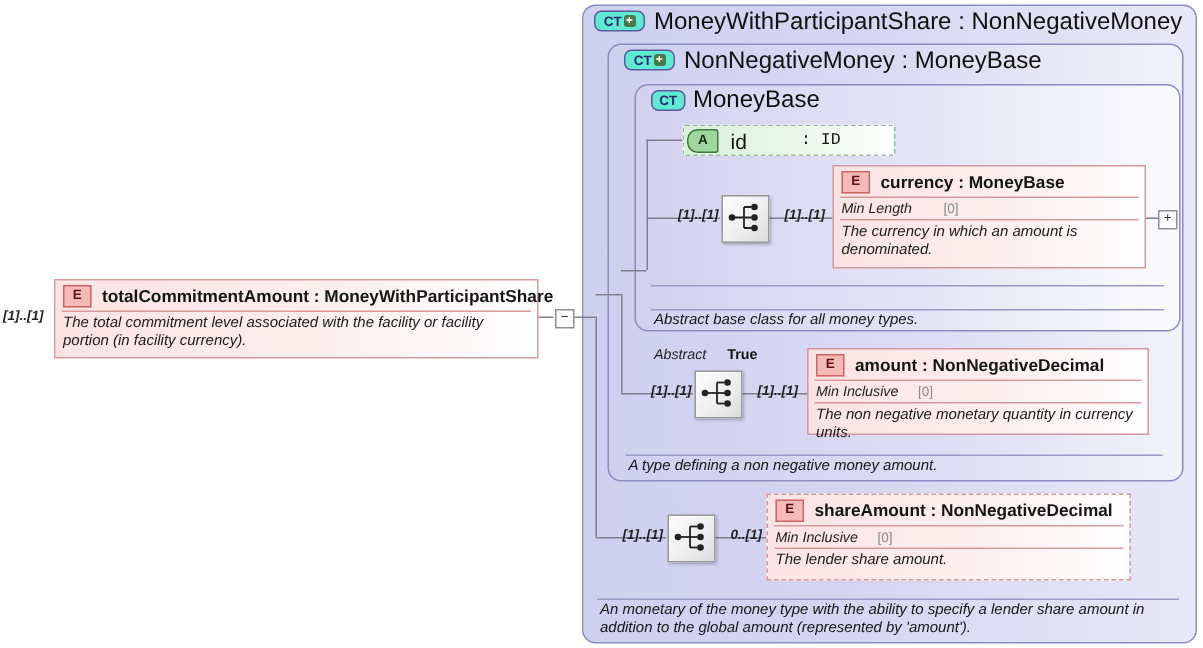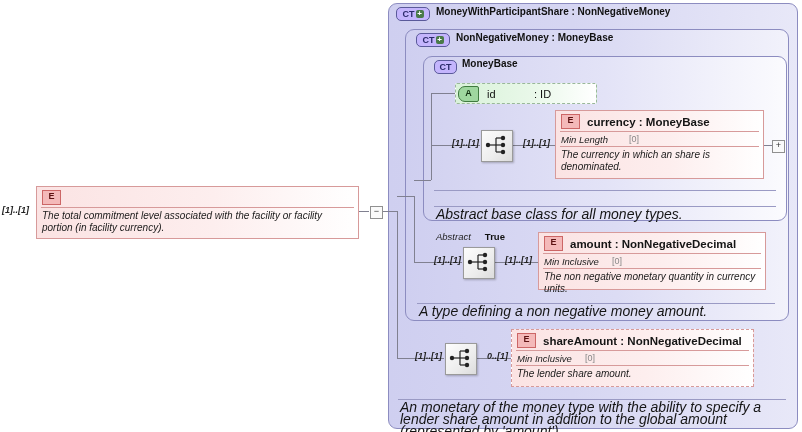--- a/index.html
+++ b/index.html
@@ -6,26 +6,26 @@
   body{width:802px;height:432px;position:relative;overflow:hidden;
        font-family:"Liberation Sans","DejaVu Sans",sans-serif;font-size:11px;color:#000;}
 
   
   .ctpanel{position:absolute;box-sizing:border-box;border:1px solid #8c8cc0;border-radius:9px;
            background:linear-gradient(to right,#cfcff0 0%,#d6d6f2 45%,#e8e8f8 100%);}
   .ctpanel.inner2{background:linear-gradient(to right,#cfcff0 0%,#dcdcf4 55%,#f2f2fb 100%);}
   .ctpanel.inner3{background:linear-gradient(to right,#d2d2f0 0%,#e3e3f7 50%,#fbfbfe 100%);}
 
   .ct-badge{position:absolute;box-sizing:border-box;border:1px solid #5a5a9a;border-radius:5px;
-            background:#c4b5fd;color:#2a2a6a;font-size:9px;font-weight:bold;
+            background:#5eead4;color:#2a2a6a;font-size:9px;font-weight:bold;
             height:14px;line-height:12px;text-align:center;letter-spacing:0px;padding:0 2px;}
   .ct-badge .plus{display:inline-block;width:8px;height:8px;line-height:7px;border-radius:2px;
                   background:#4a7a4a;color:#fff;font-size:8px;margin-left:1px;vertical-align:1px;
                   text-align:center;font-weight:bold;}
-  .ct-title{position:absolute;font-weight:bold;font-size:10px;color:#111;white-space:nowrap;}
+  .ct-title{position:absolute;font-weight:normal;font-size:16px;color:#111;white-space:nowrap;}
 
   
   .ebox{position:absolute;box-sizing:border-box;border:1px solid #d79a9a;
         background:linear-gradient(to right,#fbe3e3 0%,#fdeeee 55%,#ffffff 100%);}
   .ebox.dashed{border:1px dashed #d79a9a;}
   .ebox .hdr{display:flex;align-items:center;padding:3px 5px 2px 5px;}
   .badge-e{width:17px;height:13px;border:1px solid #cc6666;background:#f4b9b9;color:#5c1212;
            font-size:9px;font-weight:bold;text-align:center;line-height:11px;flex:none;}
   .ebox .name{margin-left:7px;font-weight:bold;font-size:11.5px;color:#151515;white-space:nowrap;}
   .sep{height:1px;background:#d79a9a;margin:0 4px;}
@@ -35,29 +35,29 @@
   .facetval{font-size:9px;color:#888;}
   .doc{padding:2px 5px 3px 5px;font-style:italic;font-size:10px;line-height:12px;color:#1a1a1a;}
 
   
   .abox{position:absolute;box-sizing:border-box;border:1px dashed #9ab89a;border-radius:2px;
         background:linear-gradient(to right,#d9f2d9 0%,#e9f8e9 55%,#ffffff 100%);
         display:flex;align-items:center;padding-left:2px;}
   .badge-a{width:19px;height:14px;border:1px solid #3f7a3f;background:#9fd79f;color:#103010;
            font-size:9px;font-weight:bold;text-align:center;line-height:12px;flex:none;
            border-radius:7px 2px 2px 7px;}
-  .abox .aname{margin-left:8px;font-size:11px;color:#111;}
-  .abox .atype{position:absolute;left:78px;font-size:11px;color:#111;}
+  .abox .aname{margin-left:8px;font-size:14px;color:#111;}
+  .abox .atype{position:absolute;left:78px;font-size:11px;color:#111;font-family:Liberation Mono, monospace;}
 
   
   .flatrow{position:absolute;font-size:9.5px;line-height:12px;white-space:nowrap;margin-top:39px;}
   .flatrow .k{font-style:italic;color:#222;}
   .flatrow .v{font-weight:bold;color:#111;margin-left:14px;font-size:9.5px;}
   .hline{position:absolute;height:1px;background:#9a9ac4;}
-  .paneldoc{position:absolute;font-style:italic;font-size:14px;line-height:12px;color:#151515;}
+  .paneldoc{position:absolute;font-style:italic;font-size:10px;line-height:12px;color:#151515;}
 
   
   .ln{position:absolute;background:#808090;}
   .lnh{height:1px;}
   .lnv{width:1px;}
 
   .card{position:absolute;font-style:italic;font-weight:bold;font-size:9px;color:#222;white-space:nowrap;}
 
   
   .seq{position:absolute;width:30px;height:30px;border:1px solid #9a9a9a;
@@ -127,20 +127,21 @@
 <div class="ln lnh" style="left:493px;top:262px;width:45px;"></div>
 
 <div class="ln lnh" style="left:475px;top:358px;width:36px;"></div>
 
 <div class="ln lnh" style="left:764px;top:145px;width:8px;"></div>
 
 <div class="card" style="left:2px;top:205px;">[1]..[1]</div>
 <div class="ebox" style="left:36px;top:186px;width:323px;height:53px;">
   <div class="hdr">
     <span class="badge-e">E</span>
+    <span class="name">totalCommitmentAmount : MoneyWithParticipantShare</span>
   </div>
   <div class="sep"></div>
   <div class="doc">The total commitment level associated with the facility or facility portion (in facility currency).</div>
 </div>
 <div class="tog" style="left:370px;top:206px;">−</div>
 
 <div class="abox" style="left:455px;top:83px;width:142px;height:21px;">
   <span class="badge-a">A</span>
   <span class="aname">id</span>
   <span class="atype">: ID</span>
@@ -168,21 +169,21 @@
     <span class="name">currency : MoneyBase</span>
   </div>
   <div class="sep"></div>
   <div class="facets">
     <div class="facetrow">
       <span class="facetname">Min Length</span>
       <span class="facetval">[0]</span>
     </div>
   </div>
   <div class="sep"></div>
-  <div class="doc">The currency in which an share is denominated.</div>
+  <div class="doc">The currency in which an amount is denominated.</div>
 </div>
 <div class="tog" style="left:772px;top:140px;">+</div>
 
 <div class="card" style="left:434px;top:255px;">[1]..[1]</div>
 <div class="seq" style="left:463px;top:247px;">
   <svg width="28" height="28" viewBox="0 0 28 28">
     <circle cx="6" cy="14" r="2.2" fill="#222"></circle>
     <line x1="8" y1="14" x2="14" y2="14" stroke="#222" stroke-width="1.2"></line>
     <line x1="14" y1="7" x2="14" y2="21" stroke="#222" stroke-width="1.2"></line>
     <line x1="14" y1="7" x2="19" y2="7" stroke="#222" stroke-width="1.2"></line>

